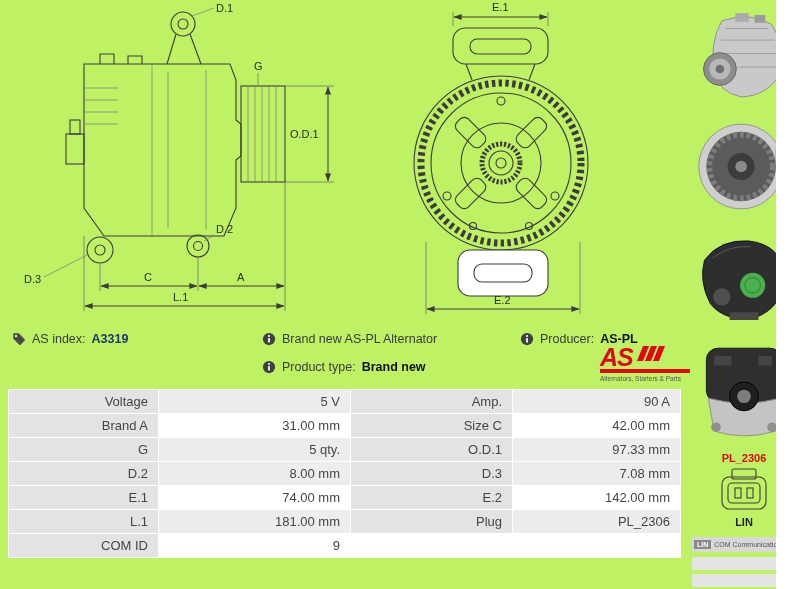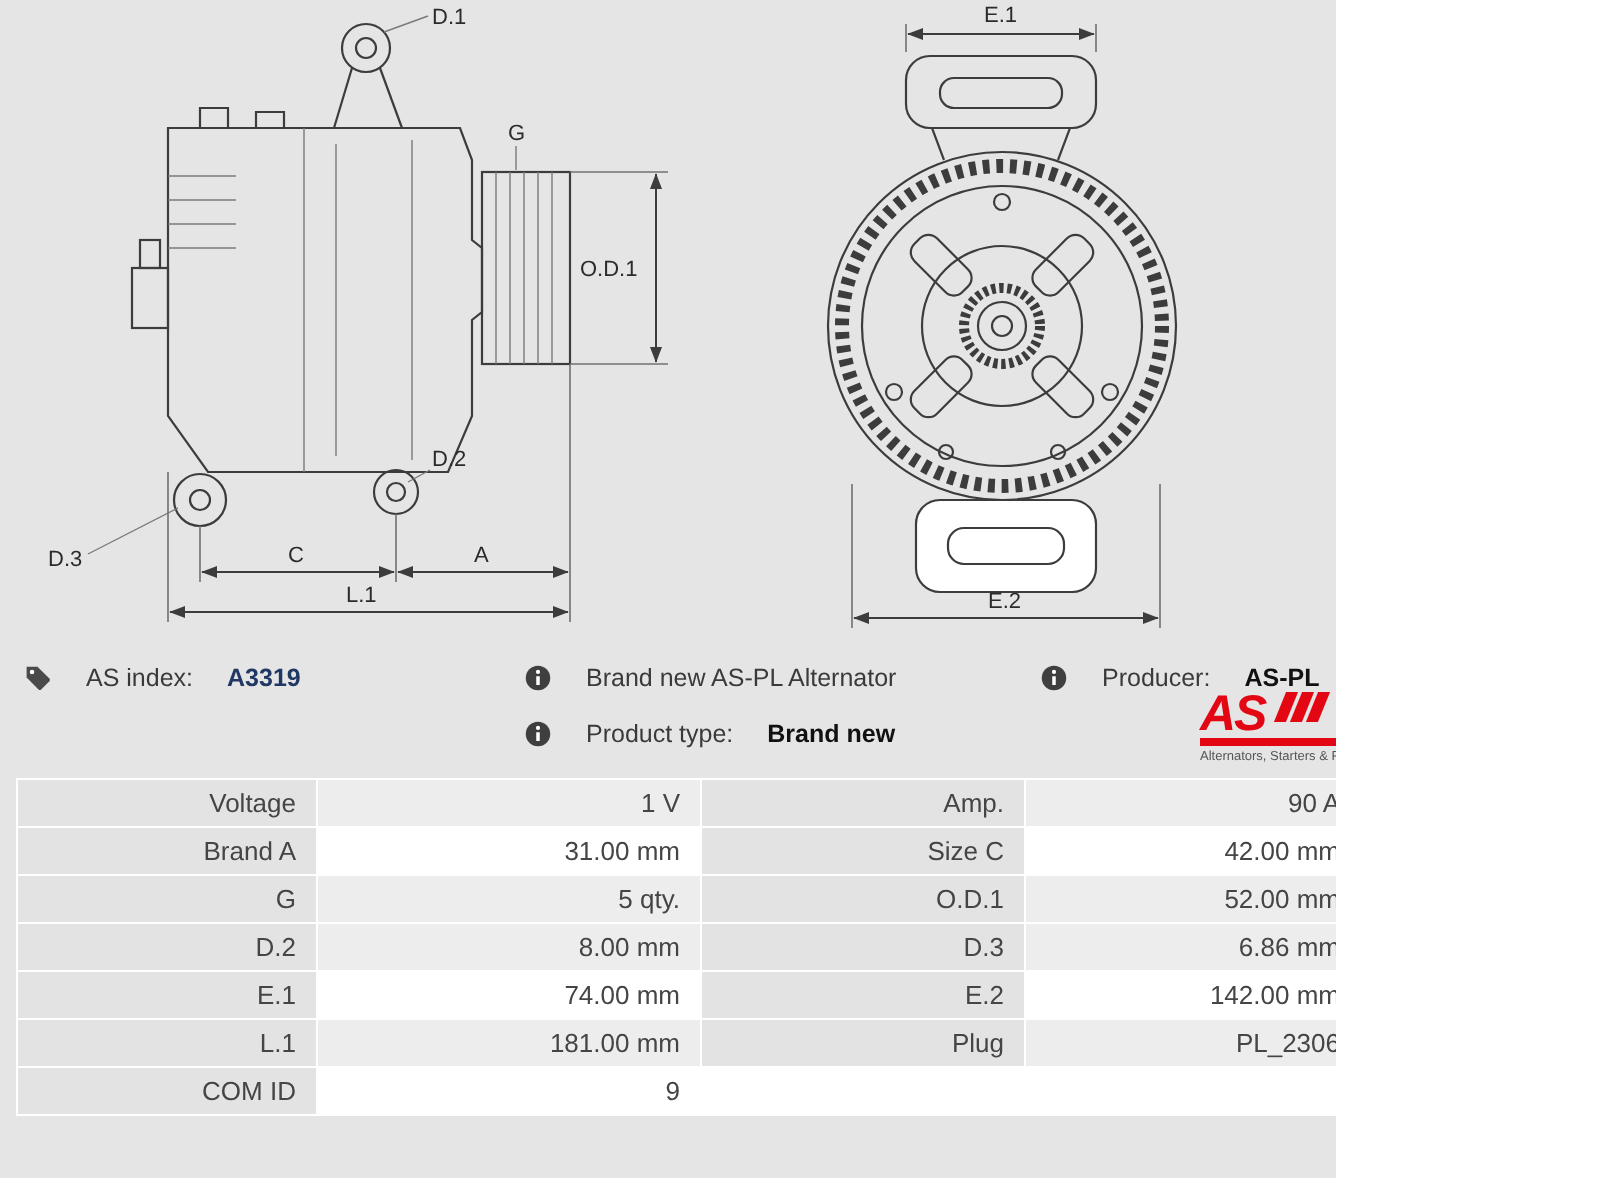--- a/index.html
+++ b/index.html
@@ -1,17 +1,17 @@
 <!DOCTYPE html>
 <html><head>
 <meta charset="utf-8">
 <style>
   * { margin:0; padding:0; box-sizing:border-box; }
   body { width:800px; height:589px; background:#fff; font-family:"Liberation Sans", sans-serif; }
-  .page { position:relative; width:668px; height:589px; background:#e5e5e5; overflow:hidden; }
+  .page { position:relative; width:776px; height:589px; background:#bef264; overflow:hidden; }
 
   
   .drawing { position:absolute; }
   .side-view { left:18px; top:0; width:334px; height:322px; }
   .front-view { left:398px; top:0; width:212px; height:322px; }
   .ln  { fill:none; stroke:#3c3c3c; stroke-width:1.1; }
   .lnf { fill:#fff;  stroke:#3c3c3c; stroke-width:1.1; }
   .thin{ fill:none; stroke:#7a7a7a; stroke-width:0.7; }
   .ext { stroke:#707070; stroke-width:0.8; }
   .dml { stroke:#3c3c3c; stroke-width:1; marker-start:url(#ar); marker-end:url(#ar); }
@@ -32,21 +32,21 @@
   .plug-pin-label { position:absolute; left:690px; top:516px; width:108px; text-align:center;
                     font-size:11px; font-weight:bold; color:#222; }
   .com-strip { position:absolute; left:692px; top:537px; width:106px; height:15px; background:#d8d8d8;
                display:flex; align-items:center; gap:3px; padding:0 2px; }
   .com-badge { background:#8a8a8a; color:#fff; font-size:7px; font-weight:bold; padding:1px 3px; line-height:1; }
   .com-text  { font-size:7px; color:#555; white-space:nowrap; }
   .gray-strip { position:absolute; left:692px; width:106px; height:13px; background:#e4e4e4; }
   .gs1 { top:557px; } .gs2 { top:574px; }
 
   
-  .info-item { position:absolute; display:flex; align-items:center; gap:17px;
+  .info-item { position:absolute; display:flex; align-items:center; gap:6px;
                font-size:12.5px; color:#3a3a3a; height:18px; }
   .info-item b { color:#111; }
   .idx-val { font-weight:bold; color:#1f3864; }
   .std-line { color:#e30613; font-weight:bold; }
   .icn { width:14px; height:14px; flex:0 0 14px; }
 
   
   .as-logo { position:absolute; left:600px; top:346px; width:92px; }
   .as-top { display:flex; align-items:flex-start; }
   .as-text { font-size:25px; line-height:22px; font-weight:bold; font-style:italic; color:#e30613;
@@ -296,41 +296,41 @@
   <table class="spec">
     <colgroup>
       <col style="width:150px">
         <col style="width:192px">
         <col style="width:162px">
         <col style="width:168px">
     </colgroup>
     <tbody>
         <tr class="odd">
           <td class="lbl">Voltage</td>
-          <td class="val">1 V</td>
+          <td class="val">5 V</td>
           <td class="lbl">Amp.</td>
           <td class="val">90 A</td>
         </tr>
         <tr class="even">
           <td class="lbl">Brand A</td>
           <td class="val">31.00 mm</td>
           <td class="lbl">Size C</td>
           <td class="val">42.00 mm</td>
         </tr>
         <tr class="odd">
           <td class="lbl">G</td>
           <td class="val">5 qty.</td>
           <td class="lbl">O.D.1</td>
-          <td class="val">52.00 mm</td>
+          <td class="val">97.33 mm</td>
         </tr>
         <tr class="odd">
           <td class="lbl">D.2</td>
           <td class="val">8.00 mm</td>
           <td class="lbl">D.3</td>
-          <td class="val">6.86 mm</td>
+          <td class="val">7.08 mm</td>
         </tr>
         <tr class="even">
           <td class="lbl">E.1</td>
           <td class="val">74.00 mm</td>
           <td class="lbl">E.2</td>
           <td class="val">142.00 mm</td>
         </tr>
         <tr class="odd">
           <td class="lbl">L.1</td>
           <td class="val">181.00 mm</td>

